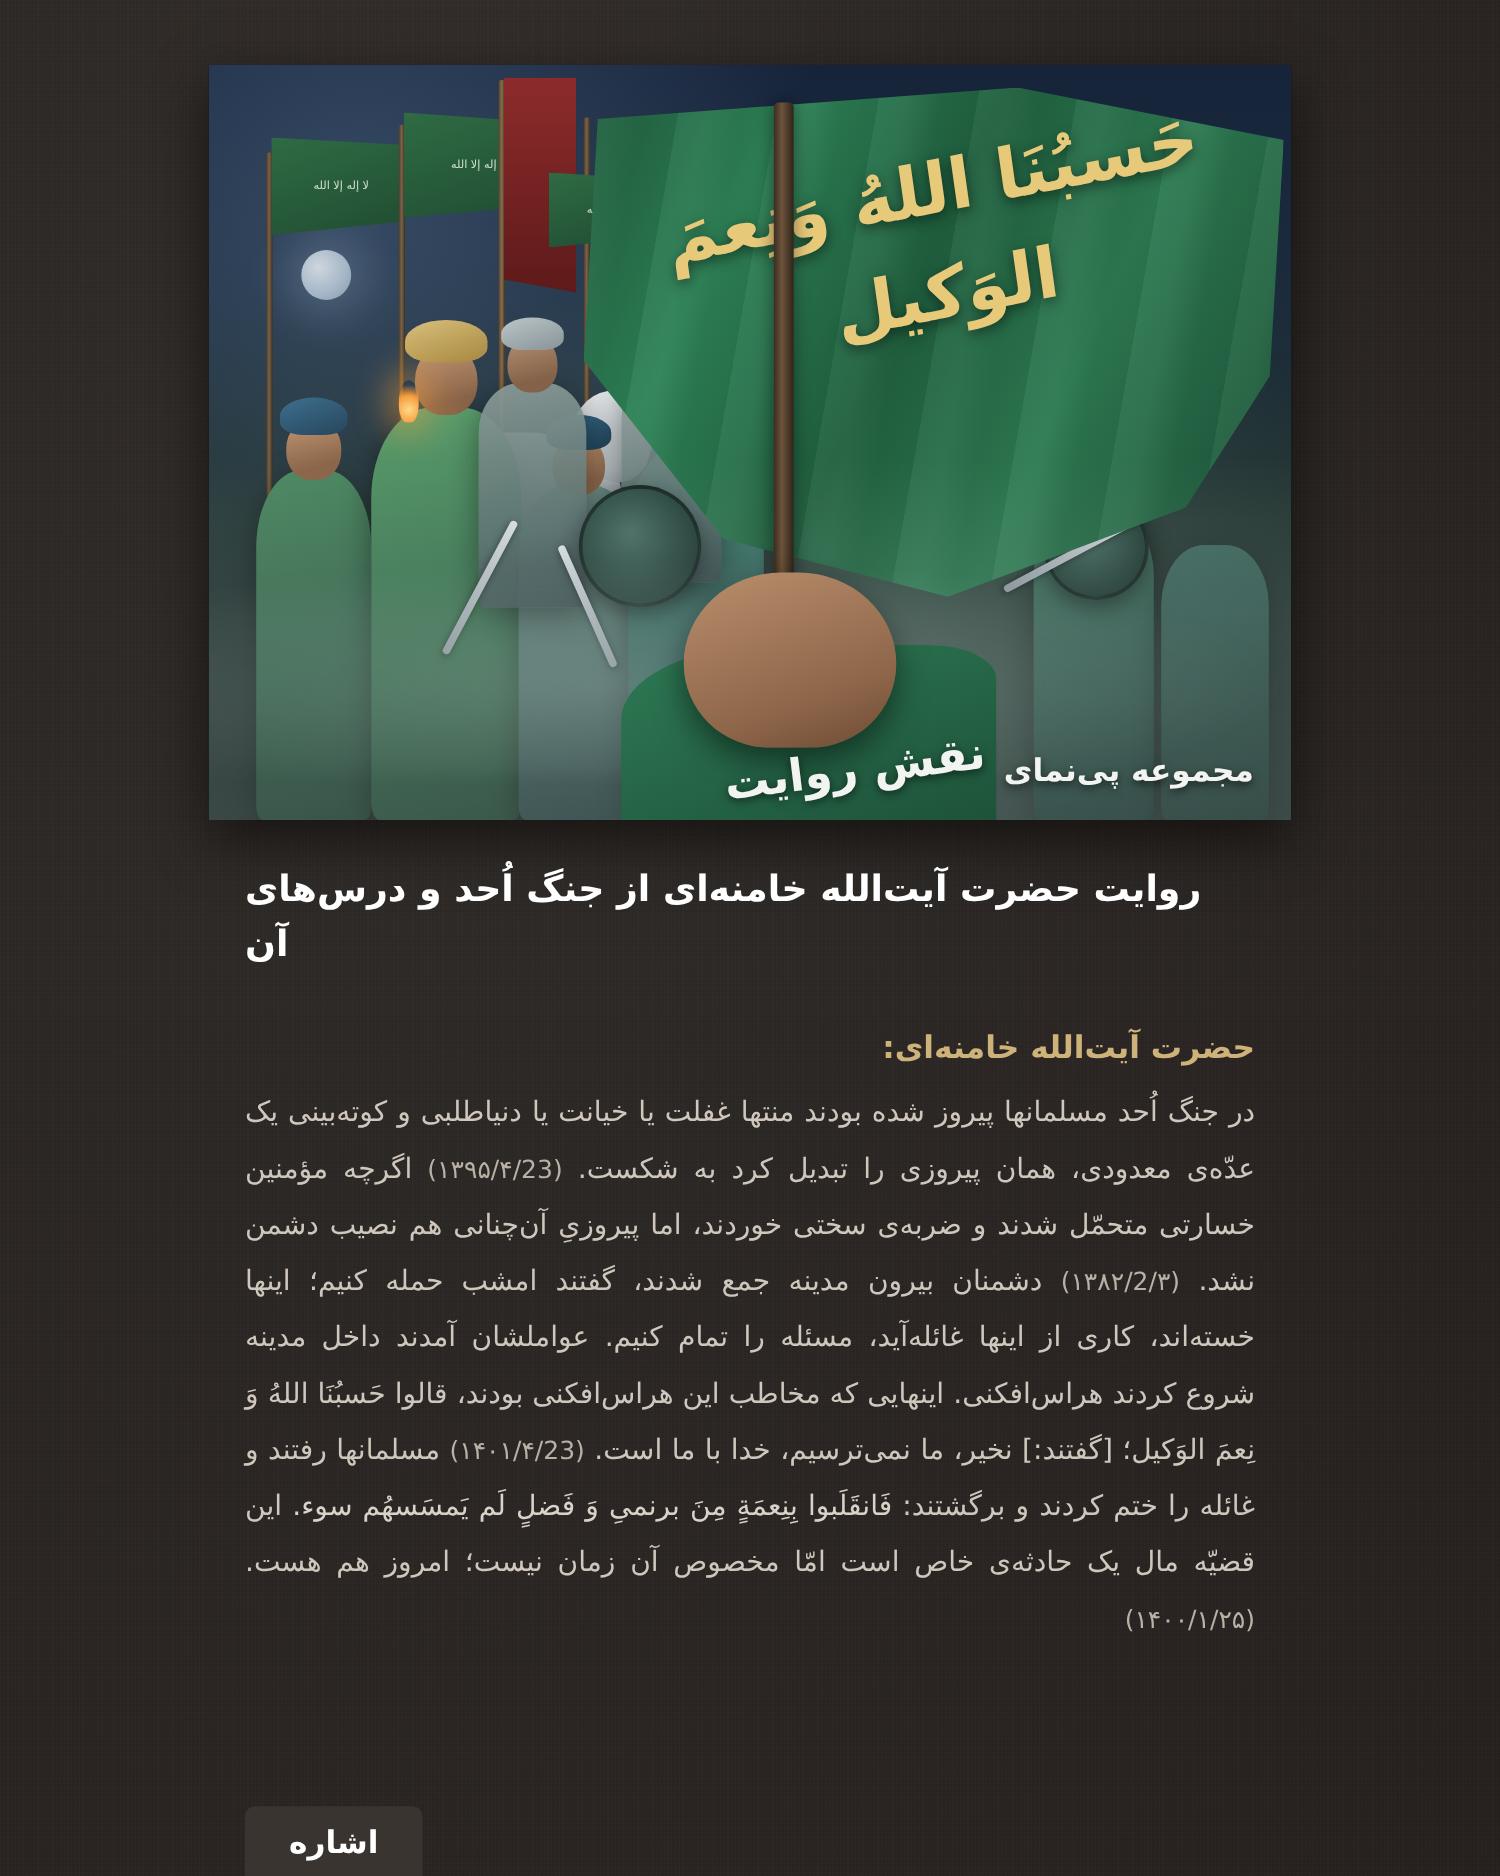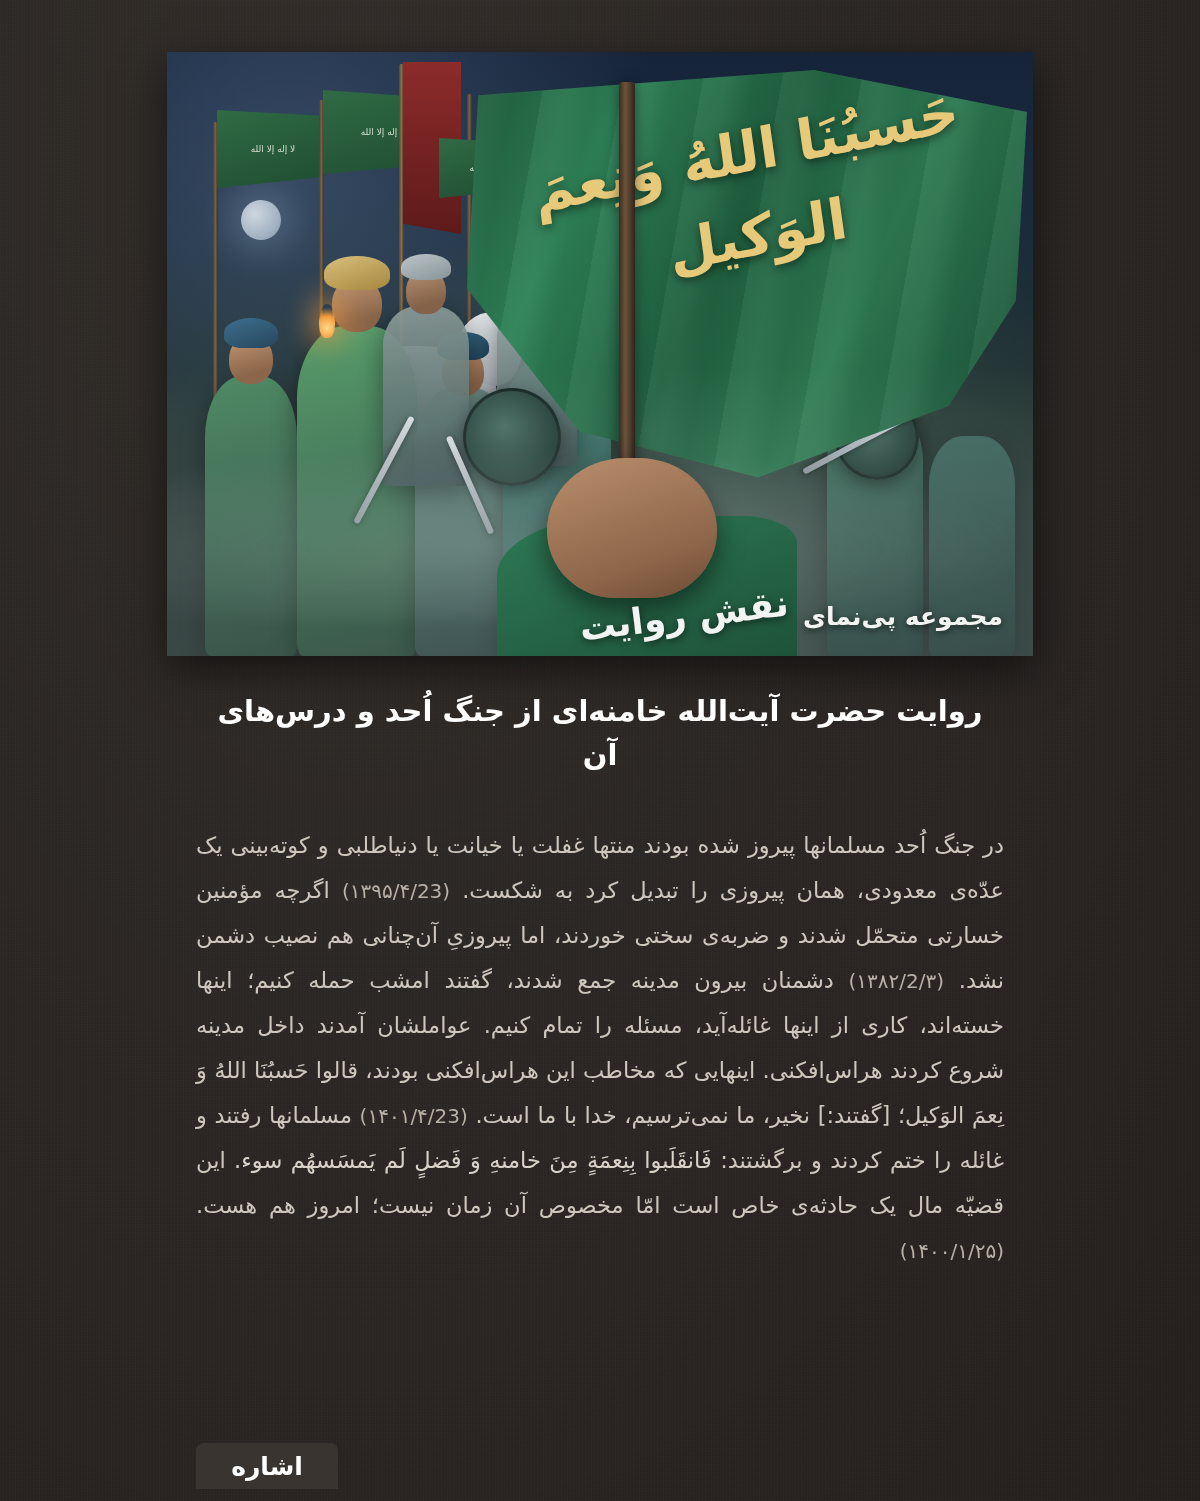--- a/index.html
+++ b/index.html
@@ -279,21 +279,21 @@
     text-align: right;
     line-height: 1.25;
     letter-spacing: -1px;
     margin: 0 0 18px 0;
     text-shadow: 0 2px 12px rgba(0,0,0,.45);
   }
   .subtitle {
     color: #ffffff;
     font-size: 29px;
     font-weight: bold;
-    text-align: center;
+    text-align: left;
     line-height: 1.5;
     margin: 0 0 46px 0;
   }
   .speaker {
     color: #cdb27a;
     font-size: 25px;
     font-weight: bold;
     text-align: right;
     margin: 0 0 16px 0;
   }
@@ -309,23 +309,23 @@
     color: #b9b0a6;
     font-size: 20px;
   }
   .body-text .quran {
     color: #d9d2c8;
   }
 
   .footer-tab {
     position: absolute;
     left: 196px;
-    bottom: 12px;
+    bottom: 0;
     width: 142px;
-    height: 46px;
+    height: 56px;
     background: #3a3431;
     border-radius: 8px 8px 0 0;
     display: flex;
     align-items: center;
     justify-content: center;
     z-index: 4;
   }
   .footer-tab span {
     color: #ffffff;
     font-size: 25px;
@@ -424,29 +424,30 @@
 
       <div class="art-brand">
         <span class="bname">مجموعه پی‌نمای</span>
         <span class="blogo">نقش روایت</span>
       </div>
     </div>
   </div>
 
   <div class="content">
     <h2 class="subtitle">روایت حضرت آیت‌الله خامنه‌ای از جنگ اُحد و درس‌های آن</h2>
+    <div class="speaker">حضرت آیت‌الله خامنه‌ای:</div>
     <p class="body-text">
       <span>در جنگ اُحد مسلمانها پیروز شده بودند منتها غفلت یا خیانت یا دنیاطلبی و کوته‌بینی یک عدّه‌ی معدودی، همان پیروزی را تبدیل کرد به شکست.</span>
       <span class="ref">(۱۳۹۵/۴/23)</span>
       <span>اگرچه مؤمنین خسارتی متحمّل شدند و ضربه‌ی سختی خوردند، اما پیروزیِ آن‌چنانی هم نصیب دشمن نشد.</span>
       <span class="ref">(۱۳۸۲/2/۳)</span>
       <span>دشمنان بیرون مدینه جمع شدند، گفتند امشب حمله کنیم؛ اینها خسته‌اند، کاری از اینها غائله‌آید، مسئله را تمام کنیم. عواملشان آمدند داخل مدینه شروع کردند هراس‌افکنی. اینهایی که مخاطب این هراس‌افکنی بودند، قالوا حَسبُنَا اللهُ وَ نِعمَ الوَکیل؛ [گفتند:] نخیر، ما نمی‌ترسیم، خدا با ما است.</span>
       <span class="ref">(۱۴۰۱/۴/23)</span>
       <span>مسلمانها رفتند و غائله را ختم کردند و برگشتند:</span>
-      <span class="quran">فَانقَلَبوا بِنِعمَةٍ مِنَ خامنهِ وَ فَضلٍ لَم یَمسَسهُم سوء.</span>
+      <span class="quran">فَانقَلَبوا بِنِعمَةٍ مِنَ برنمیِ وَ فَضلٍ لَم یَمسَسهُم سوء.</span>
       <span>این قضیّه مال یک حادثه‌ی خاص است امّا مخصوص آن زمان نیست؛ امروز هم هست.</span>
       <span class="ref">(۱۴۰۰/۱/۲۵)</span>
     </p>
   </div>
 
   <div class="footer-tab">
     <span>اشاره</span>
   </div>
 
 </div>

